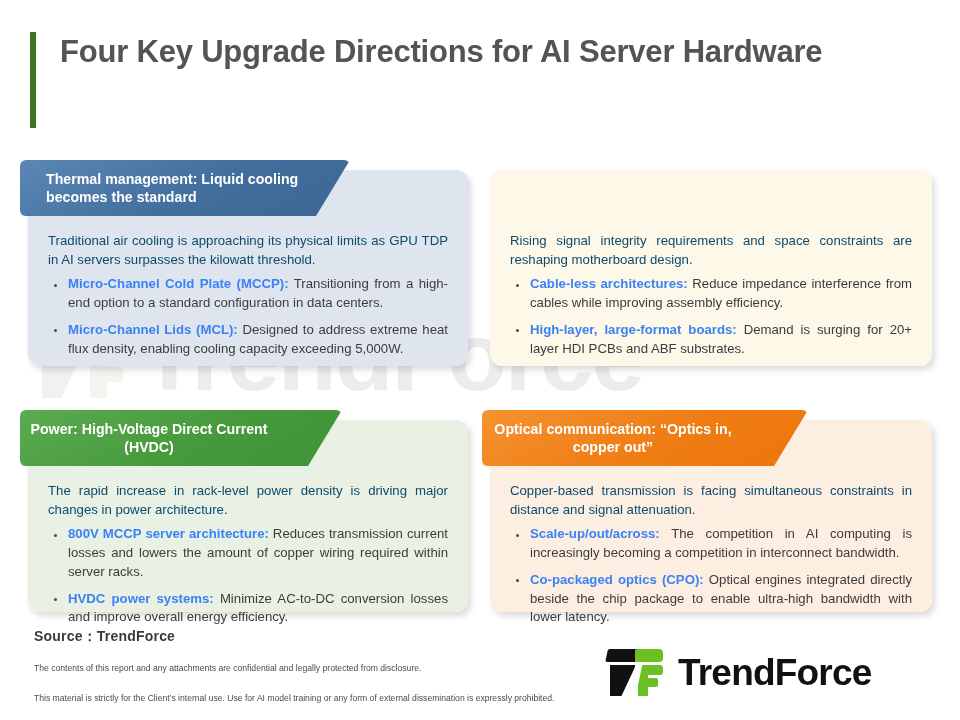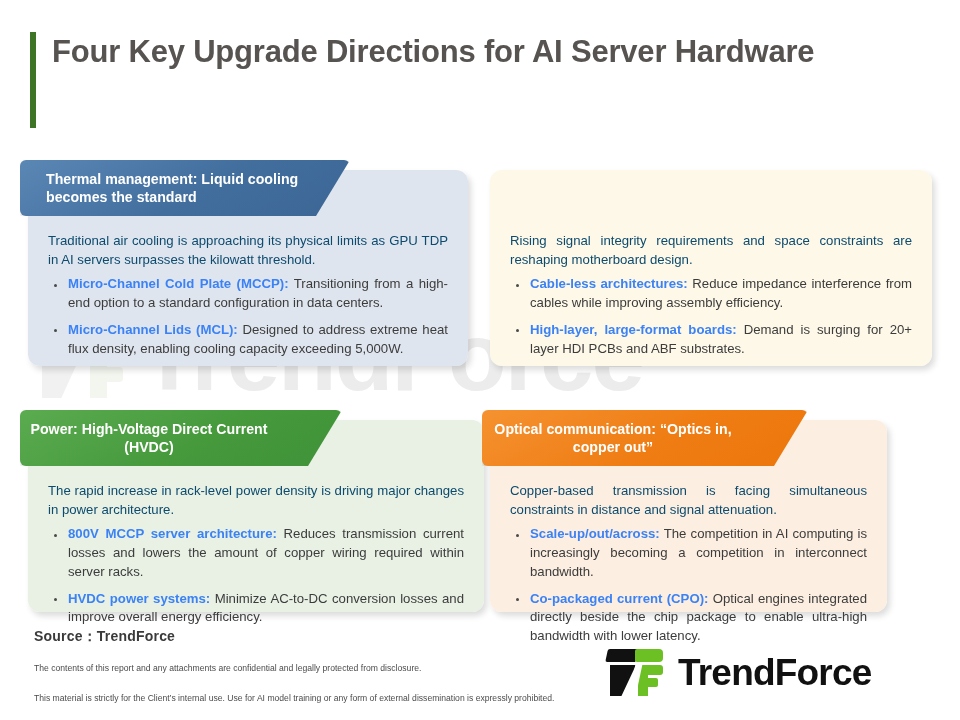--- a/index.html
+++ b/index.html
@@ -71,21 +71,21 @@
     align-items: flex-start;
     z-index: 3;
   }
   .title-bar {
     width: 6px;
     height: 96px;
     background: #3d7425;
     flex: 0 0 auto;
   }
   .title-text {
-    margin-left: 16px;
+    margin-left: 24px;
     font-size: 31px;
     font-weight: bold;
     color: #565351;
     line-height: 1.32;
     letter-spacing: -0.2px;
     max-width: 790px;
   }
 
   
   .card {
@@ -167,22 +167,22 @@
   .banner .blabel {
     padding-left: 26px;
     padding-right: 6px;
     width: 100%;
     box-sizing: border-box;
   }
 
   
   #card-thermal { left: 28px;  top: 170px; width: 440px; height: 196px; }
   #card-pcb     { left: 490px; top: 170px; width: 442px; height: 196px; }
-  #card-power   { left: 28px;  top: 420px; width: 440px; height: 192px; padding-left: 16px; }
-  #card-optical { left: 490px; top: 420px; width: 397px; height: 192px; }
+  #card-power   { left: 28px;  top: 420px; width: 440px; height: 192px; }
+  #card-optical { left: 490px; top: 420px; width: 442px; height: 192px; }
 
   #card-thermal .body { background: #dfe5ee; }
   #card-pcb     .body { background: #fdf8e8; }
   #card-power   .body { background: #e8f1e4; }
   #card-optical .body { background: #fcefe1; }
 
   #banner-thermal {
     width: 330px;
     background: linear-gradient(150deg, #5b87b5 0%, #426e9e 55%, #3b6694 100%);
     clip-path: polygon(0 0, 100% 0, calc(100% - 34px) 100%, 0 100%);
@@ -381,21 +381,21 @@
     </div>
     <div class="content">
       <p class="lead">Copper-based transmission is facing simultaneous constraints in distance and signal attenuation.</p>
       <ul>
         <li>
           <span class="dot"></span>
           <b>Scale-up/out/across:</b><span> The competition in AI computing is increasingly becoming a competition in interconnect bandwidth.</span>
         </li>
         <li>
           <span class="dot"></span>
-          <b>Co-packaged current (CPO):</b><span> Optical engines integrated directly beside the chip package to enable ultra-high bandwidth with lower latency.</span>
+          <b>Co-packaged optics (CPO):</b><span> Optical engines integrated directly beside the chip package to enable ultra-high bandwidth with lower latency.</span>
         </li>
       </ul>
     </div>
   </div>
 
   <div class="footer">
     <div class="source">Source：TrendForce</div>
     <div class="disclaimer">
       <div>The contents of this report and any attachments are confidential and legally protected from disclosure.</div>
       <div>This material is strictly for the Client’s internal use. Use for AI model training or any form of external dissemination is expressly prohibited.</div>

